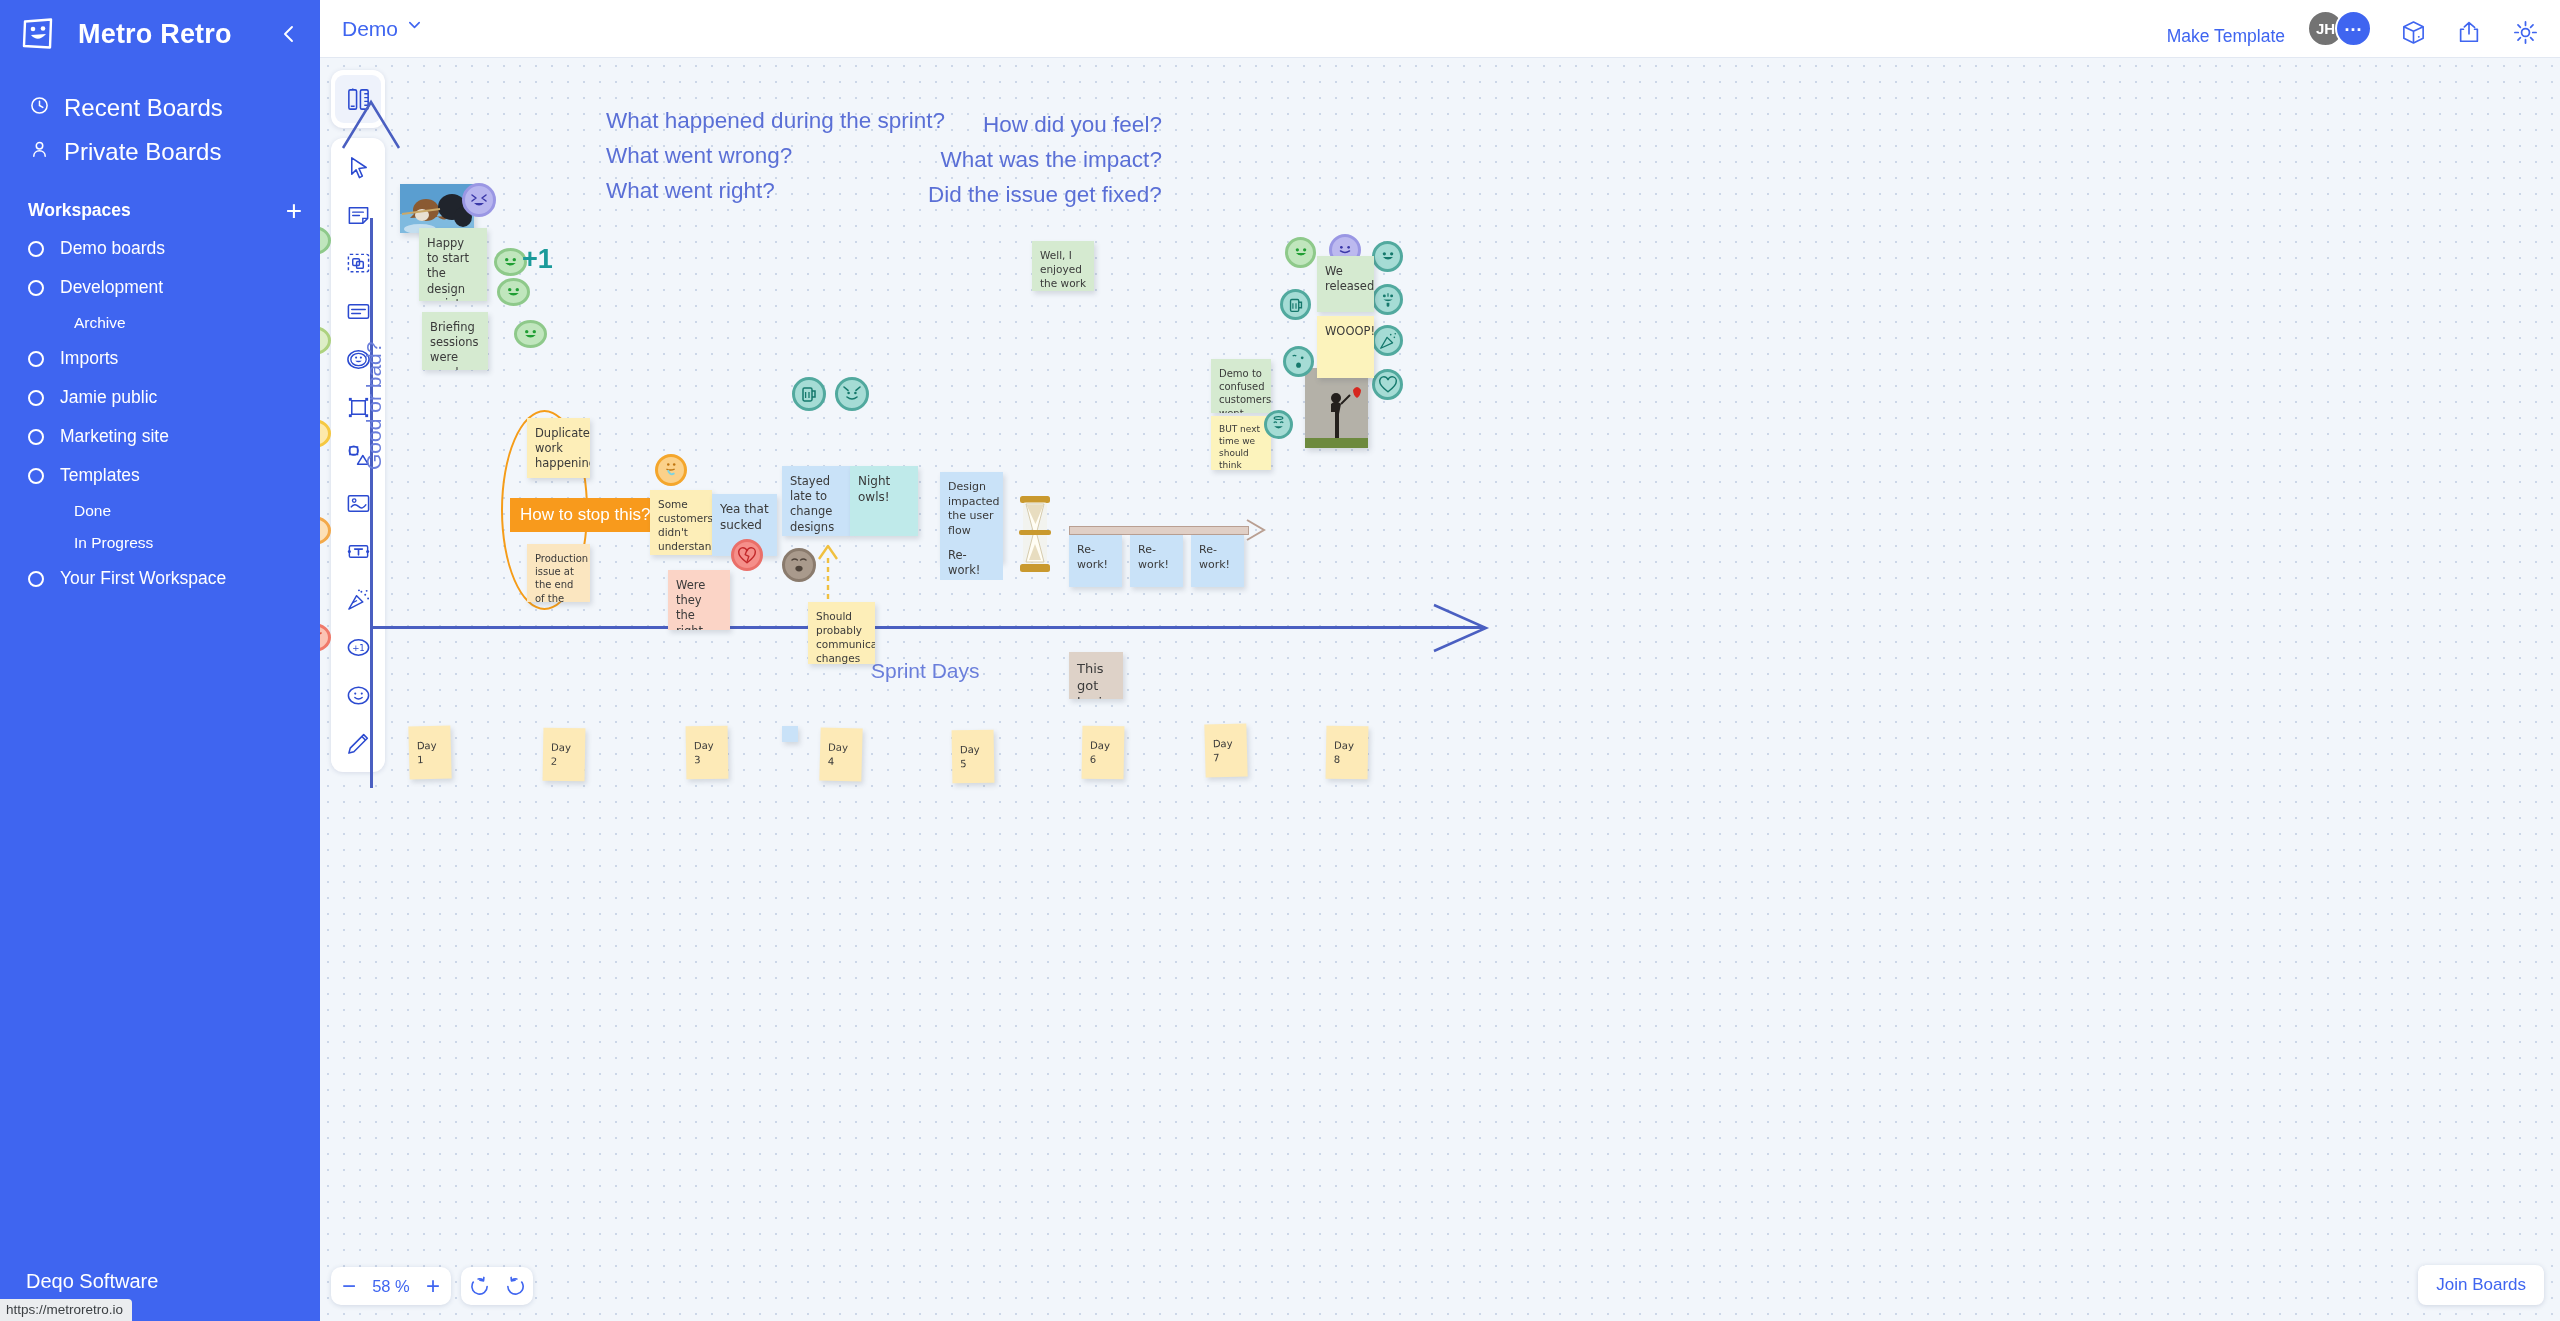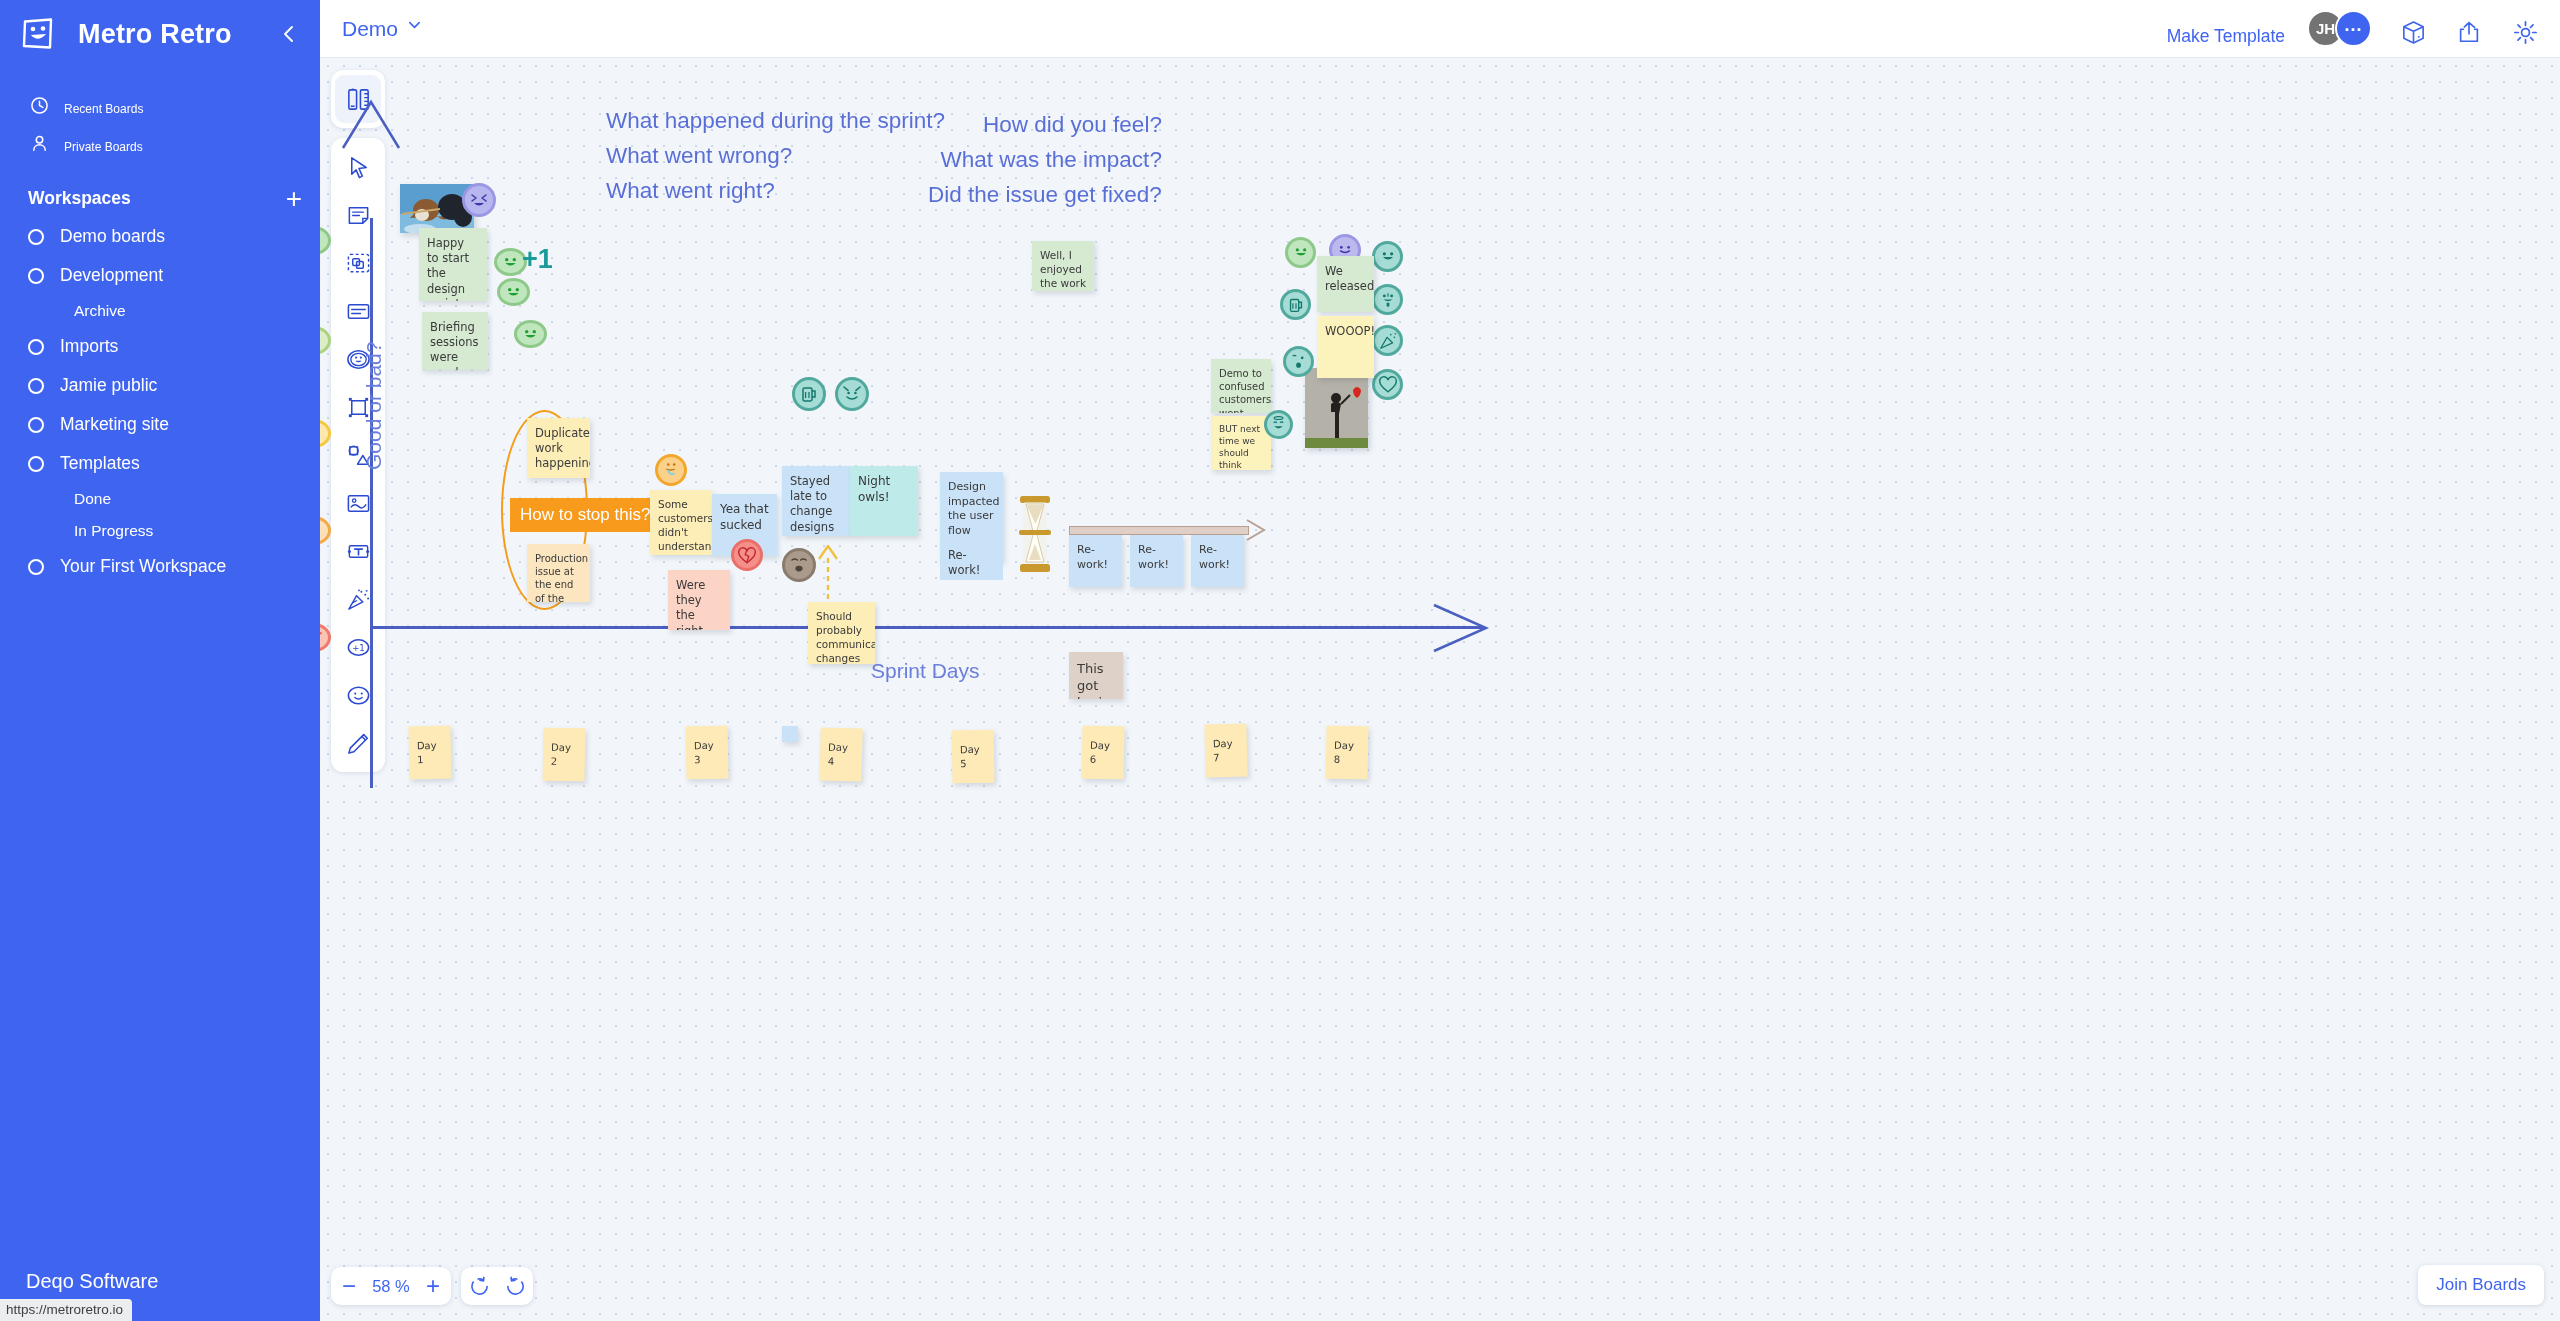--- a/index.html
+++ b/index.html
@@ -21,23 +21,23 @@
   .sb-head { display: flex; align-items: center; padding: 14px 18px 10px 18px; gap: 7px; }
   .sb-logo { width: 40px; height: 40px; flex: 0 0 40px; }
   .sb-title { font-size: 27px; font-weight: bold; letter-spacing: .2px; margin-left: 13px; }
   .sb-collapse {
     margin-left: auto; width: 26px; height: 26px;
     display: flex; align-items: center; justify-content: center;
     cursor: pointer;
   }
   .sb-nav { margin-top: 22px; }
   .sb-item {
-    display: flex; align-items: flex-end;
+    display: flex; align-items: flex-start;
     padding: 8px 0 8px 28px;
-    font-size: 12px;
+    font-size: 24px;
     cursor: pointer;
   }
   .sb-ico { width: 22px; height: 22px; flex: 0 0 22px; margin-right: 14px; display: flex; align-items: center; justify-content: center; }
   .sb-section {
     display: flex; align-items: center;
     padding: 10px 18px 8px 28px;
     margin-top: 16px;
     font-size: 17.5px; font-weight: 600; gap: 32px;
   }
   .sb-plus { margin-left: auto; font-size: 28px; line-height: 18px; cursor: pointer; font-weight: 300; }

